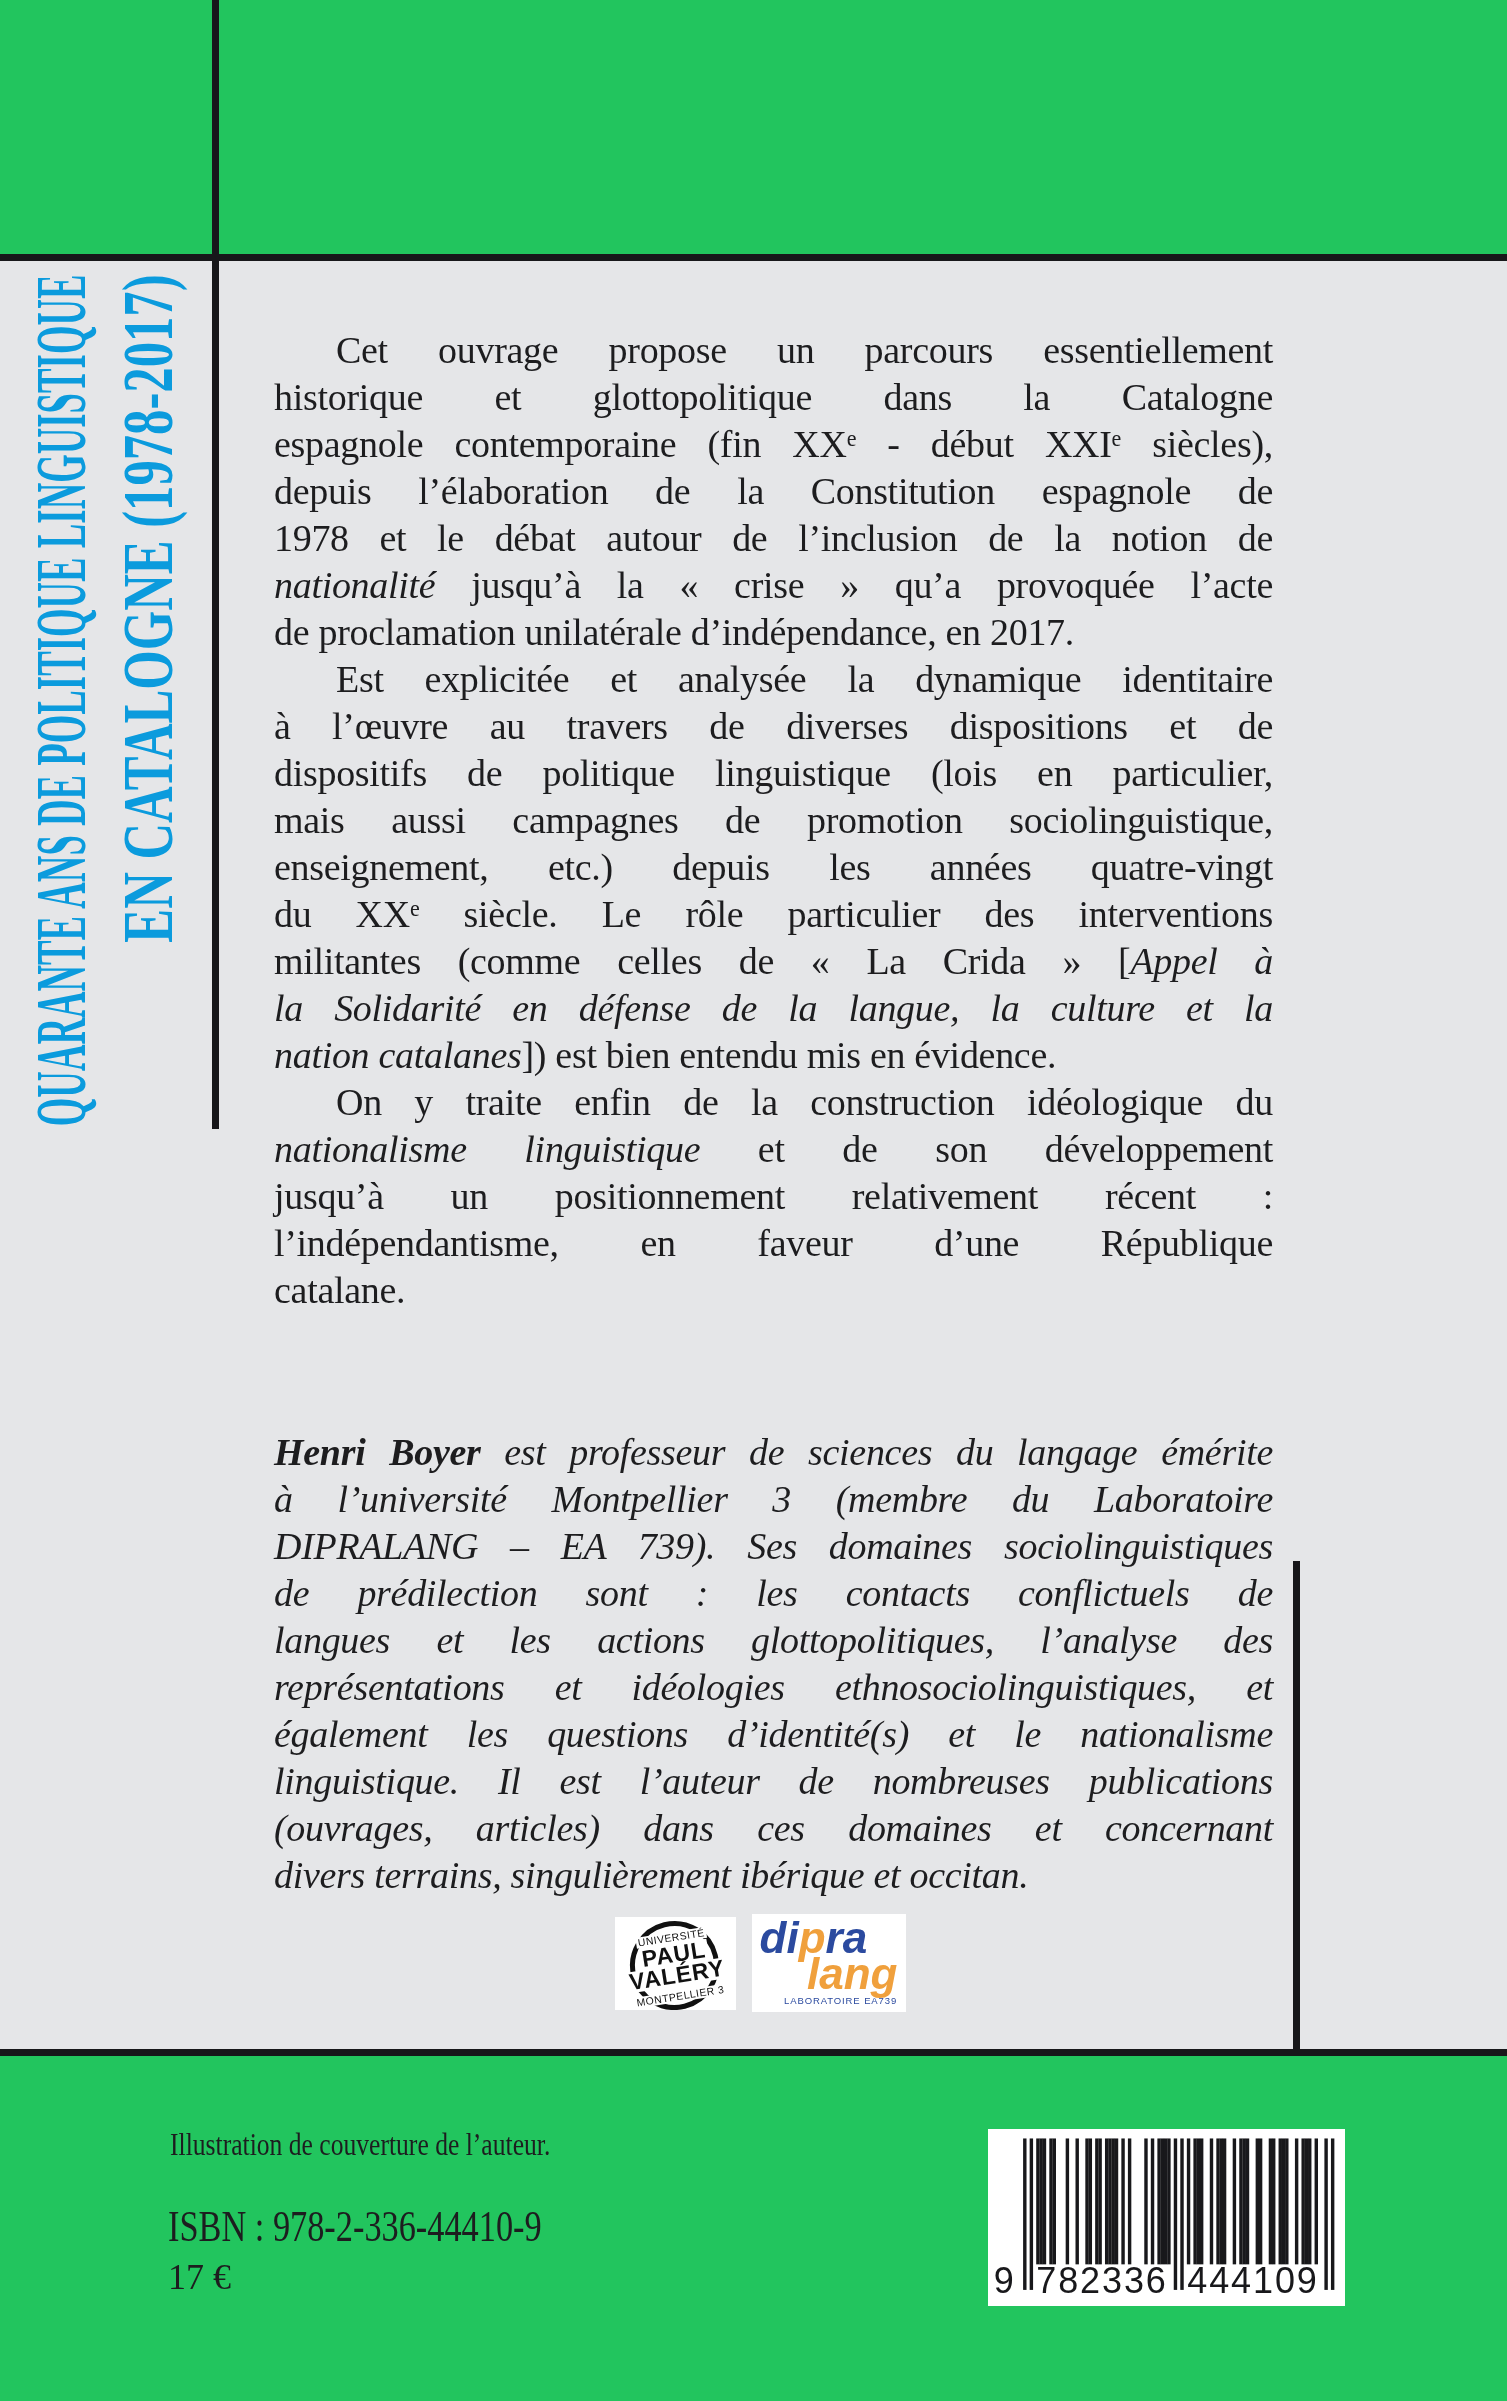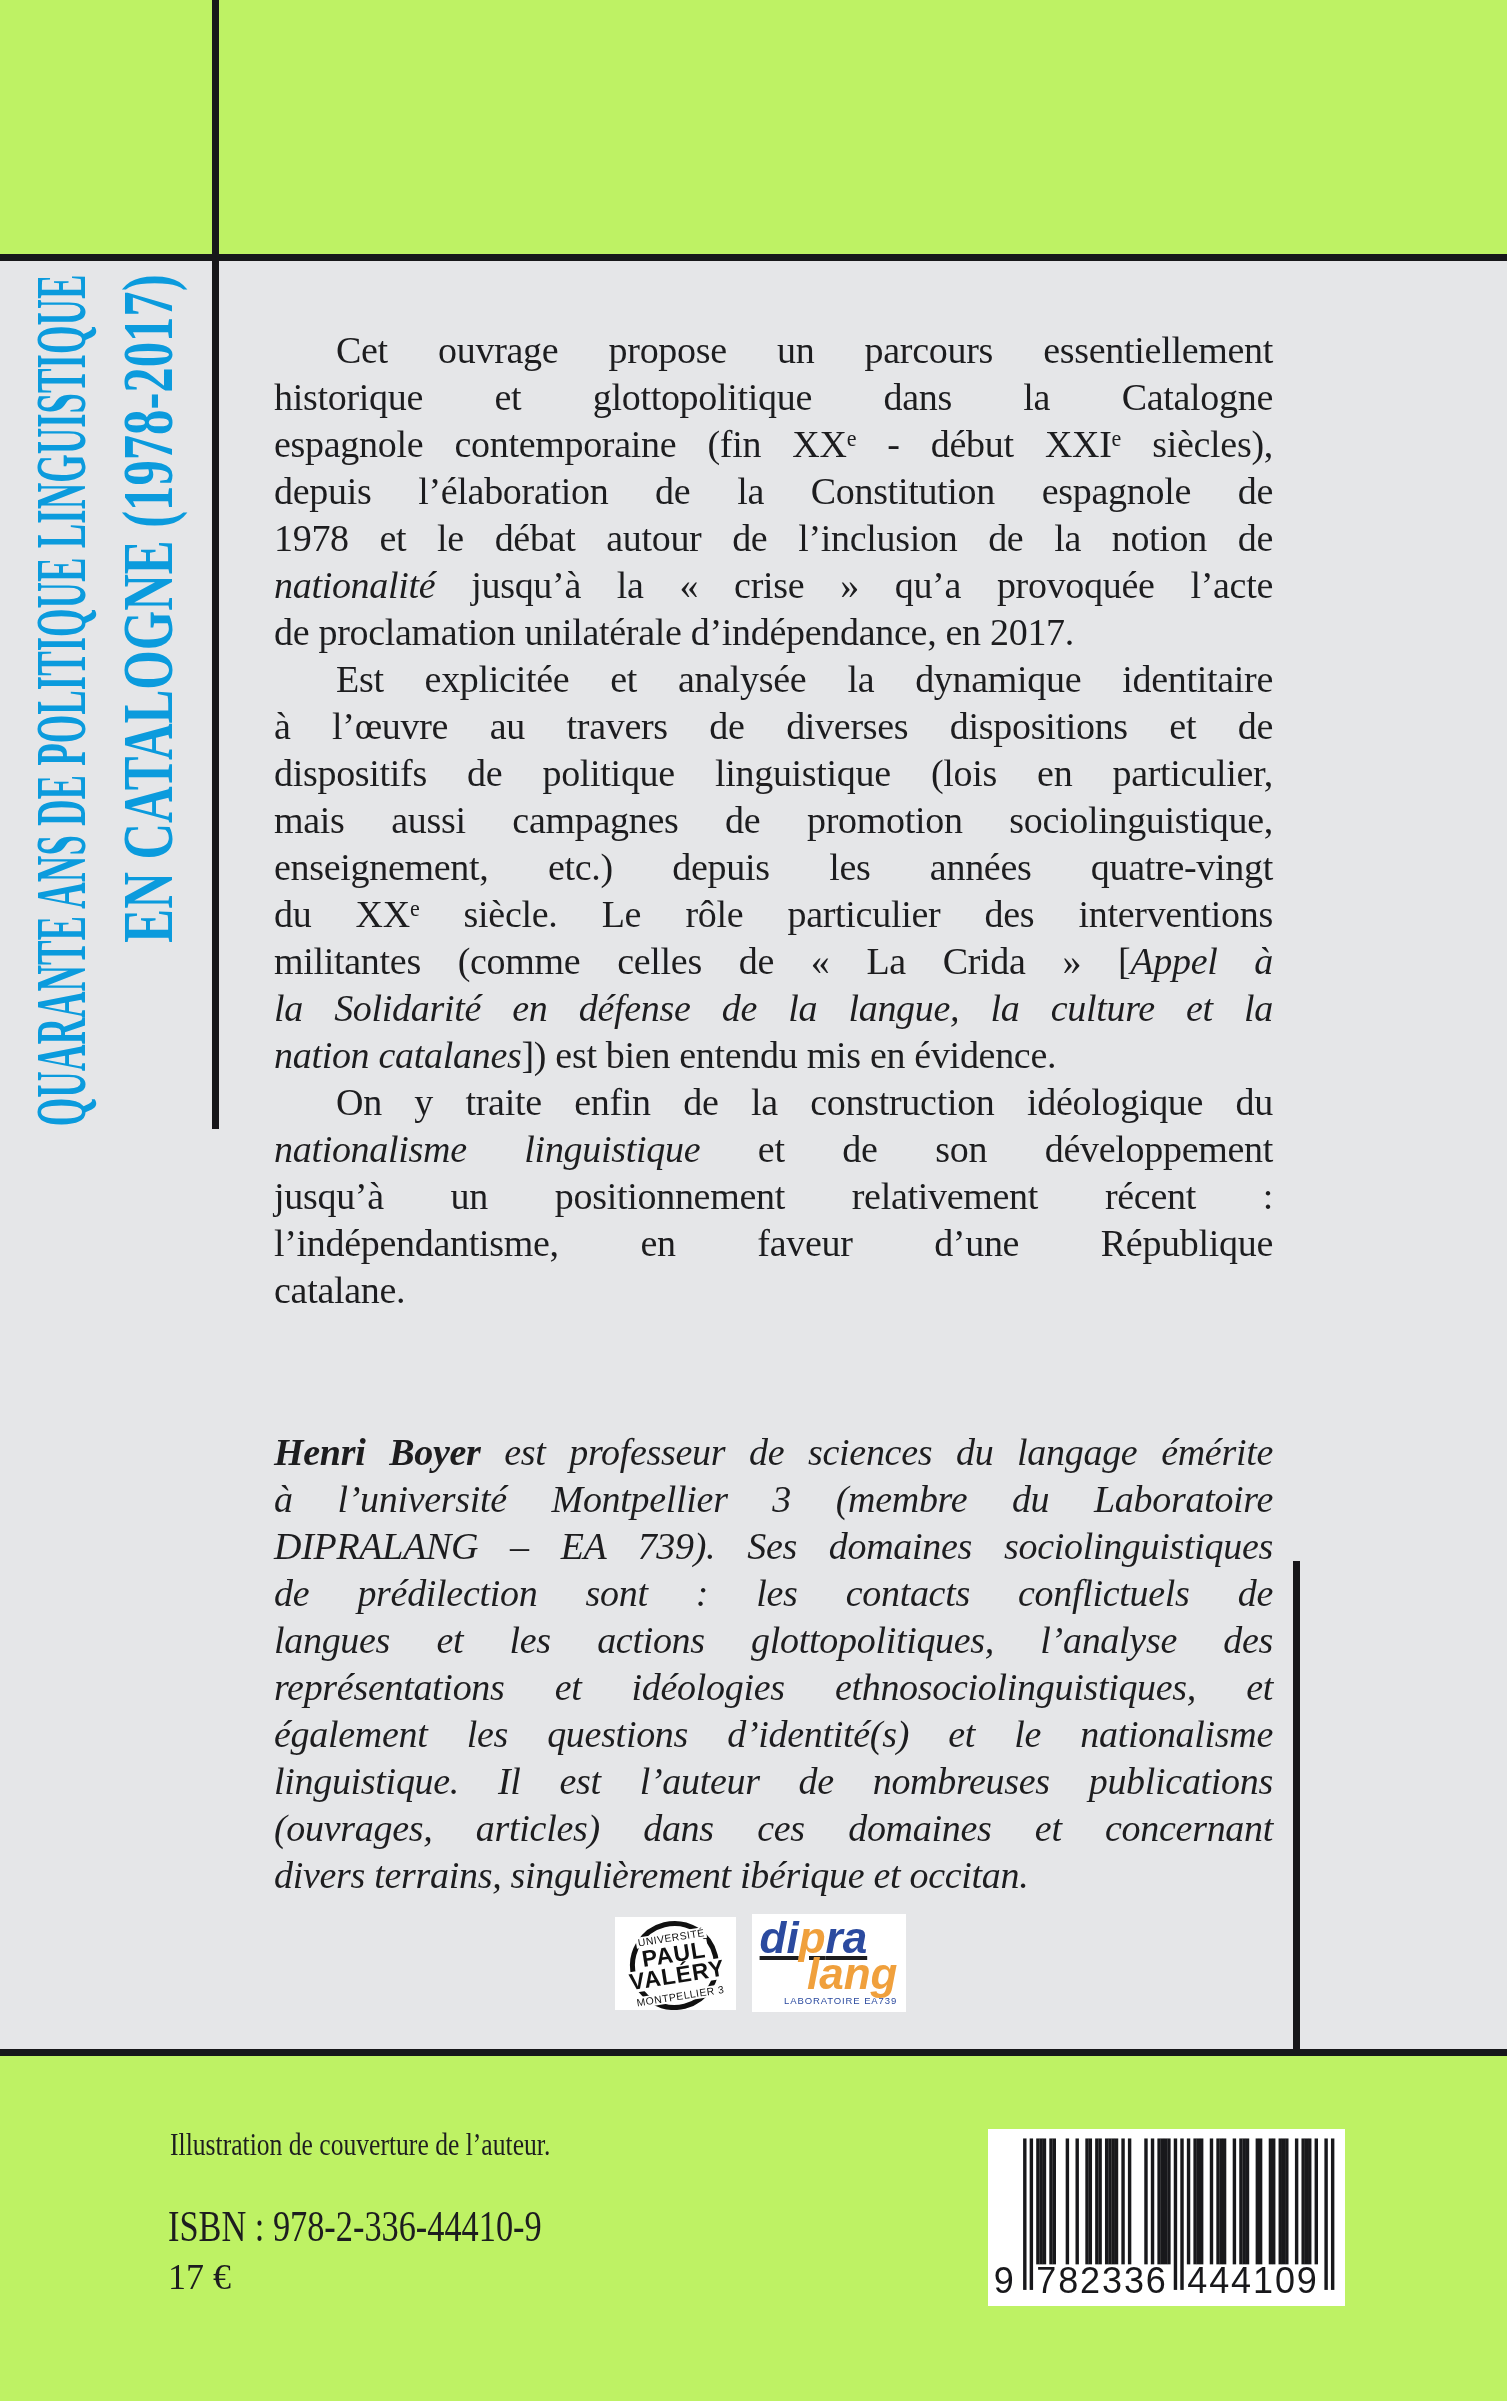--- a/index.html
+++ b/index.html
@@ -1,16 +1,16 @@
 <!DOCTYPE html>
 <html style="font-size:15px"><head>
 <meta charset="utf-8">
 <style>
   html,body{margin:0;padding:0;background:#555;}
-  #cover{position:relative;width:1508px;height:2402px;background:#bef264;overflow:hidden;
+  #cover{position:relative;width:1508px;height:2402px;background:#22c55e;overflow:hidden;
          font-family:"Liberation Serif", serif;color:#1d1d1f;}
   
   .gray-panel{position:absolute;left:0;top:260px;width:1508px;height:1789px;background:#e5e6e8;}
   .hline{position:absolute;left:0;width:1508px;height:6.6px;background:#17171a;}
   #hline-top{top:254px;}
   #hline-bottom{top:2049px;}
   .vline{position:absolute;background:#17171a;width:6.6px;}
   #vline-spine{left:212px;top:0;height:1129px;}
   #vline-right{left:1293px;top:1561px;height:494px;}
   
@@ -29,21 +29,21 @@
   
   #logo-upv{position:absolute;left:615px;top:1917px;width:121px;height:93px;background:#fff;
             font-family:"Liberation Sans",sans-serif;overflow:hidden;}
   #upv-circle{position:absolute;left:15px;top:3.8px;width:79px;height:79px;border:5.7px solid #111;
               border-radius:50%;transform:rotate(-14deg);}
   #upv-stack{position:absolute;left:0;top:9.5px;width:121px;text-align:center;transform:rotate(-9deg);color:#111;}
   #upv-stack .sm{font-size:10.4px;letter-spacing:0.5px;background:#fff;display:inline-block;padding:0 1.9px;}
   #upv-stack .lg{font-size:23px;font-weight:bold;letter-spacing:0.9px;line-height:21px;background:#fff;display:inline-block;padding:0 1.9px;}
   #logo-dipralang{position:absolute;left:752px;top:1914px;width:154px;height:98px;background:#fff;
                   font-family:"Liberation Sans",sans-serif;overflow:hidden;}
-  #dl-l1{position:absolute;left:7.6px;top:1.9px;font-size:44px;font-weight:bold;font-style:italic;line-height:44px;text-decoration:underline;}
+  #dl-l1{position:absolute;left:7.6px;top:1.9px;font-size:44px;font-weight:bold;font-style:italic;line-height:44px;}
   #dl-l2{position:absolute;left:55px;top:38px;font-size:44px;font-weight:bold;font-style:italic;line-height:44px;}
   #dl-lab{position:absolute;left:32px;bottom:5.7px;font-size:9.5px;letter-spacing:0.9px;color:#2b4a9f;margin-top:43px;}
   .dl-blue{color:#2b4a9f;} .dl-orange{color:#f0a03c;}
   
   #illustration-note{position:absolute;left:170px;top:2126px;font-size:32px;transform:scaleX(0.8);transform-origin:left top;}
   #isbn-line{position:absolute;left:168px;top:2201px;font-size:44px;transform:scaleX(0.78);transform-origin:left top;}
   #price-line{position:absolute;left:168px;top:2256px;font-size:36px;}
   
   #barcode-box{position:absolute;left:988px;top:2129px;width:357px;height:177px;background:#fff;}
   #barcode-box svg{position:absolute;left:0;top:0;}

